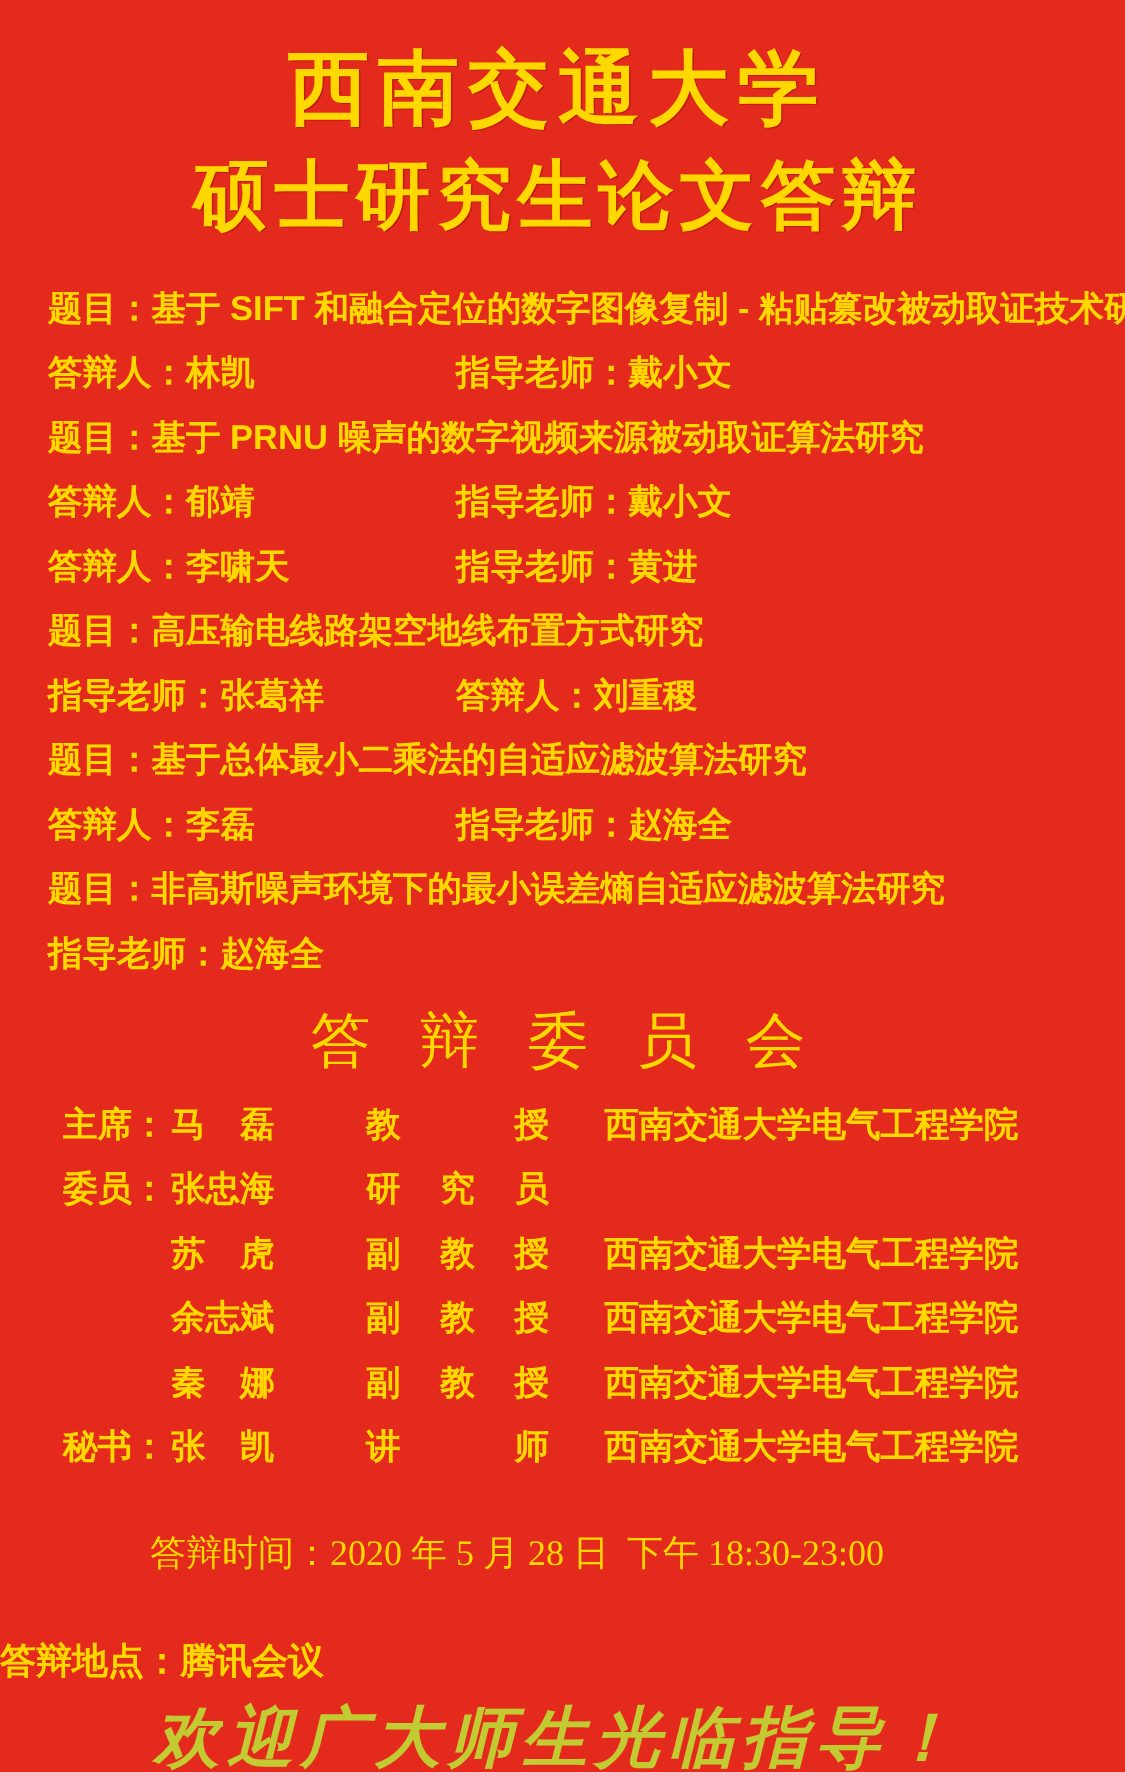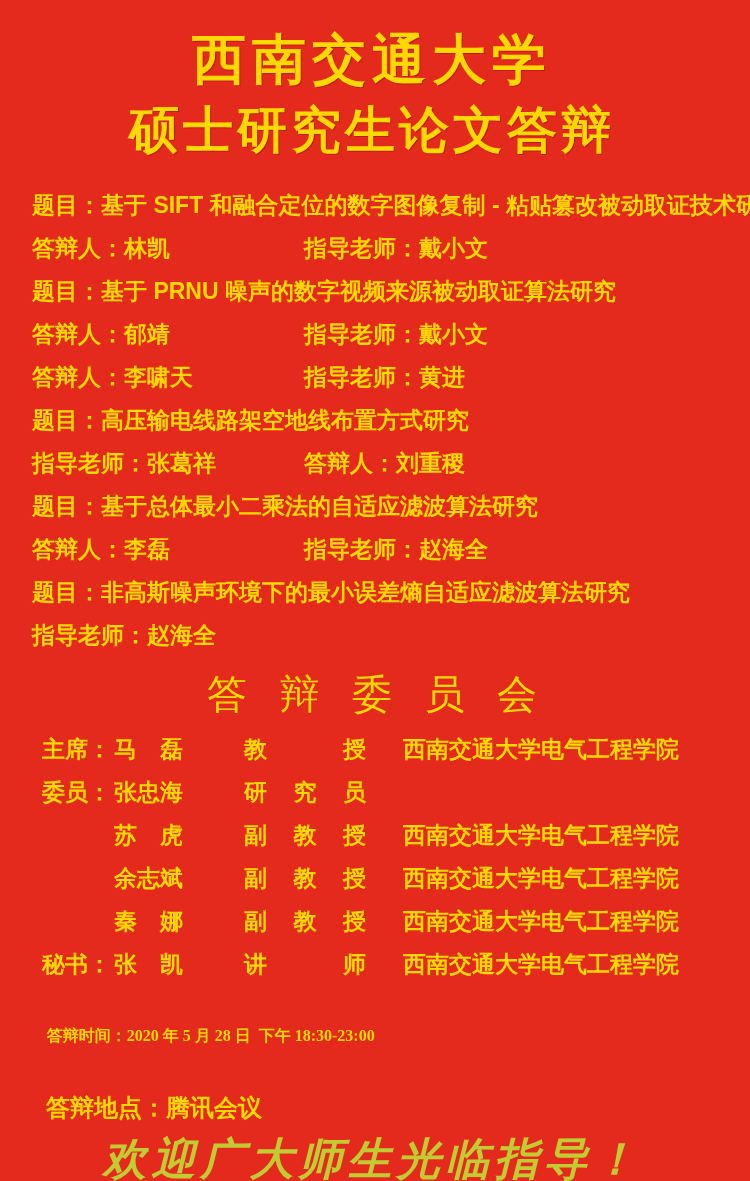--- a/index.html
+++ b/index.html
@@ -43,23 +43,23 @@
       grid-template-columns: 72px 130px 122px 1fr;
       font-size: 23px; font-weight: bold; line-height: 26px; margin-bottom: 17px;
       white-space: pre;
     }
     .committee-row .affiliation { padding-left: 37px; }
     .pos-title { width: 122px; }
 
     .justified { display: flex; justify-content: space-between; }
 
     .footer { margin-top: 6px; }
-    .footer-time { padding-left: 20px; font-size: 16px; font-weight: bold; line-height: 28px; white-space: pre; }
+    .footer-time { padding-left: 60px; font-size: 24px; font-weight: normal; line-height: 28px; white-space: pre; }
     .footer-venue {
-      padding-left: 46px; margin-top: 16px; display: grid; grid-template-columns: 290px 1fr;
+      margin-top: 16px; display: grid; grid-template-columns: 290px 1fr;
       font-size: 24px; font-weight: bold; line-height: 28px; white-space: pre;
     }
     .serif { font-family: "Liberation Serif", serif; }
 
     .welcome {
       margin-top: 12px; text-align: center;
       font-size: 44px; font-weight: bold; font-style: italic;
       letter-spacing: 5px; line-height: 50px;
       color: var(--welcome, #c3cb32);
     }

